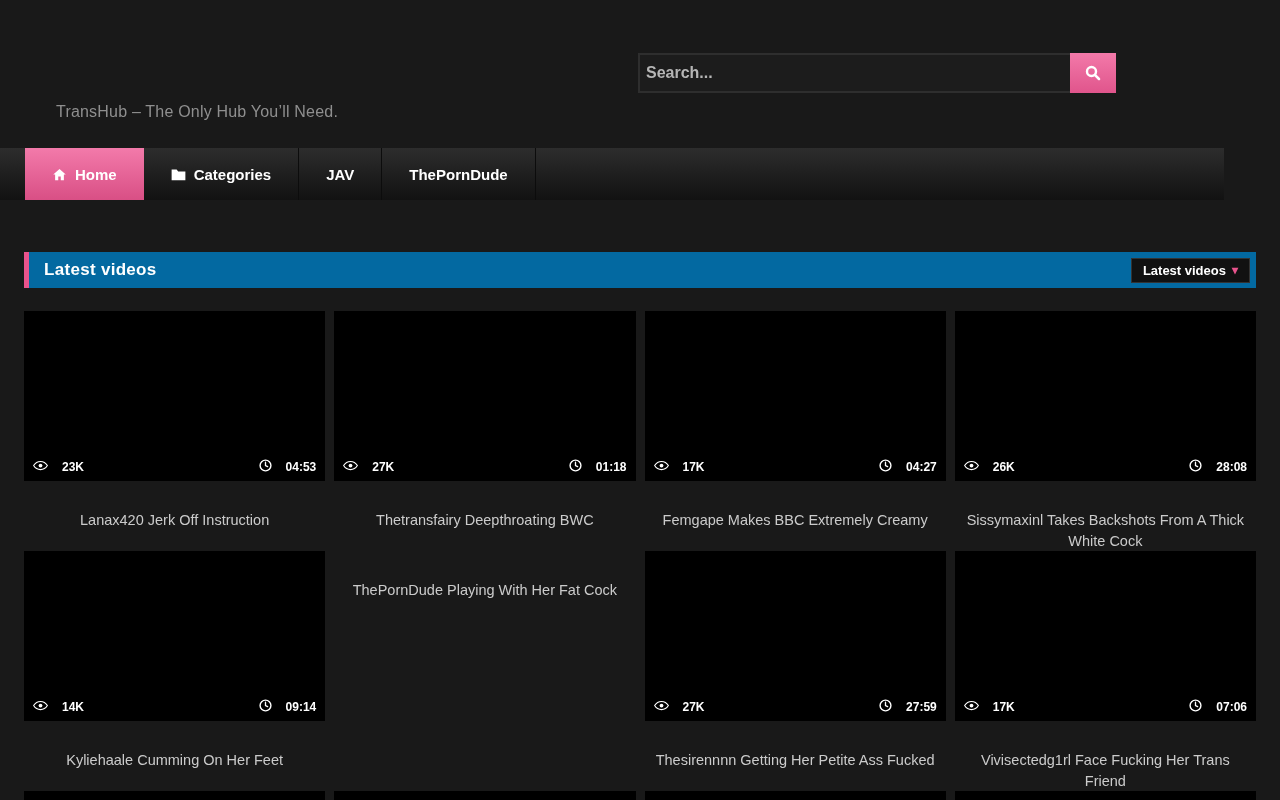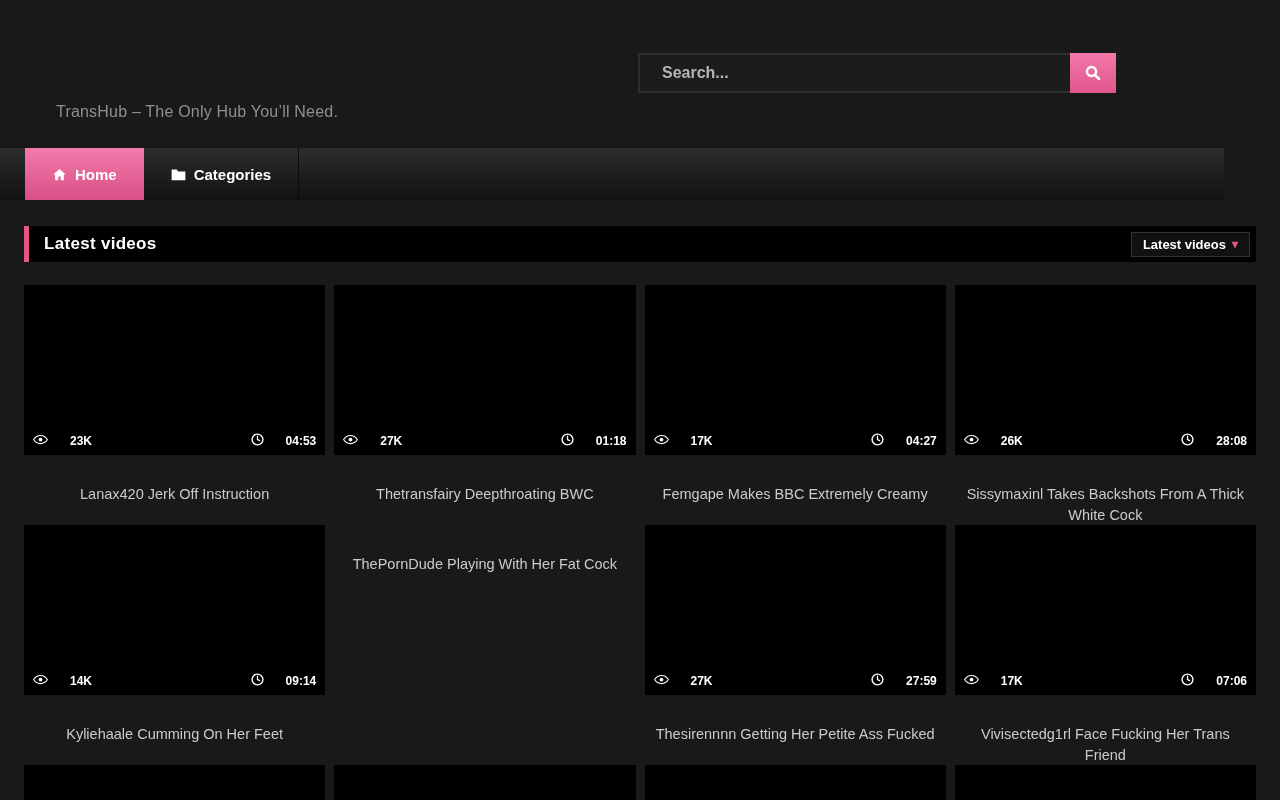--- a/index.html
+++ b/index.html
@@ -15,21 +15,21 @@
   .search-wrap {
     position: absolute; left: 638px; top: 53px;
     display: flex; align-items: stretch; height: 40px; width: 478px;
   }
   .search-input {
     flex: 1; height: 40px;
     background: #1c1c1c;
     border: 2px solid #2e2e2e;
     border-right: none;
     color: #ddd; font-size: 16px; font-weight: bold;
-    padding: 0 22px; outline: none;
+    padding: 0 6px; outline: none;
   }
   .search-input::placeholder { color: #b5b5b5; font-weight: bold; }
   .search-btn {
     width: 46px; height: 40px; border: none; cursor: pointer;
     background: linear-gradient(180deg, #f379a9 0%, #e0558c 100%);
     display: flex; align-items: center; justify-content: center;
   }
   .tagline {
     position: absolute; left: 24px; top: 103px;
     color: #8f8f8f; font-size: 16px; letter-spacing: .2px; margin-left: 32px;
@@ -51,22 +51,22 @@
   .nav-item.active {
     background: linear-gradient(180deg, #f37aaa 0%, #d94f85 100%);
     border-right: none;
   }
   .nav-item .nav-ic { display: inline-flex; }
 
   
   .main { position: absolute; top: 200px; left: 0; width: 1280px; padding: 0 24px; }
 
   .section-bar {
-    margin-top: 26px; height: 36px;
-    background: #000000; border-left: 5px solid #e8538c;
+    margin-top: 52px; height: 36px;
+    background: #0369a1; border-left: 5px solid #e8538c;
     display: flex; align-items: center; justify-content: space-between;
     padding: 0 6px 0 15px;
   }
   .section-title { color: #fff; font-size: 17px; font-weight: bold; letter-spacing: .3px; }
   .sort-btn {
     background: #111; border: 1px solid #333; color: #fff;
     font-size: 13px; font-weight: bold;
     padding: 4px 11px; cursor: pointer;
     display: flex; align-items: center; gap: 6px;
     font-family: "Liberation Sans", sans-serif;
@@ -82,21 +82,21 @@
   .card { display: block; }
   .thumb {
     position: relative; height: 170px; background: #000; cursor: pointer;
   }
   .stats {
     position: absolute; left: 0; right: 0; bottom: 0; height: 28px;
     background: #000; color: #fff;
     display: flex; align-items: center; justify-content: space-between;
     padding: 0 9px; font-size: 12px; font-weight: bold;
   }
-  .stat { display: flex; align-items: center; gap: 22px; }
+  .stat { display: flex; align-items: center; gap: 14px; }
   .title-wrap { height: 70px; padding: 10px 8px 0; }
   .vtitle {
     display: block; text-align: center;
     color: #cbcbcb; font-size: 14.5px; line-height: 1.45;
     cursor: pointer; text-decoration: none; margin-top: 19px;
   }
   .partial-row .thumb { height: 170px; }
 </style>
 </head>
 <body>
@@ -127,20 +127,26 @@
       <span>Home</span>
     </div>
     <div class="nav-item">
       <span class="nav-ic">
         <svg width="15" height="13" viewBox="0 0 24 20">
             <path fill="#fff" d="M1 2h8l2.5 3H23v14H1z"></path>
           </svg>
       </span>
       <span>Categories</span>
     </div>
+    <div class="nav-item">
+      <span>JAV</span>
+    </div>
+    <div class="nav-item">
+      <span>ThePornDude</span>
+    </div>
   </div>
 </div>
 
 <div class="main">
 
   <div class="section-bar">
     <div class="section-title">Latest videos</div>
     <button class="sort-btn">
       <span>Latest videos</span>
       <span class="sort-caret">▾</span>

